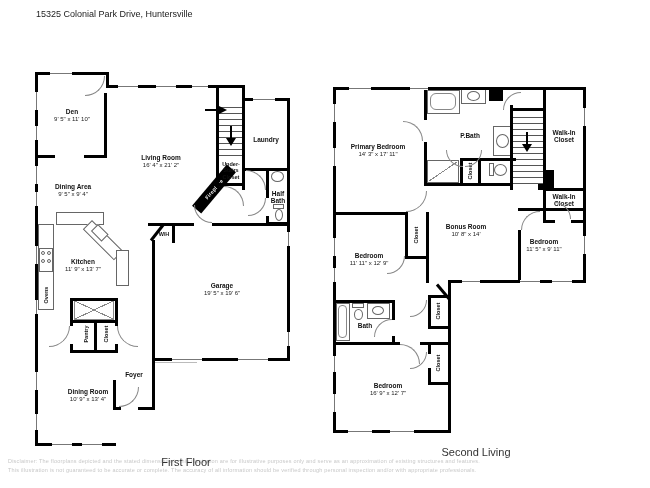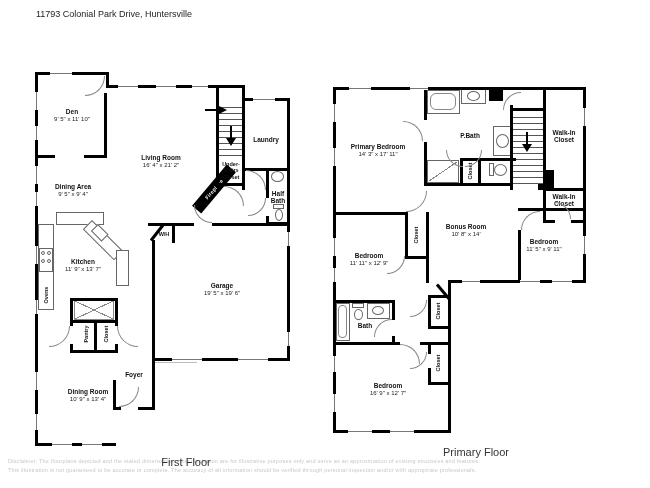--- a/index.html
+++ b/index.html
@@ -45,21 +45,21 @@
   .disc { position:absolute; left:8px; font-size:5.5px; color:#c8c8c8; white-space:nowrap; letter-spacing:.2px; }
   .logo { position:absolute; left:494px; top:6px; display:flex; align-items:flex-start; }
   .logo-word { font-size:42px; font-weight:bold; letter-spacing:-2px; line-height:.92; }
   .logo-reg { position:absolute; left:142px; top:42px; font-size:4px; color:#999; }
 </style>
 </head>
 <body>
 
 <div id="page">
 
-  <div class="address">11793 Colonial Park Drive, Huntersville</div>
+  <div class="address">15325 Colonial Park Drive, Huntersville</div>
 
   <div class="layer" id="ff">
 
     <div class="fx" style="left:38px;top:224px;width:16px;height:86px;"></div>
     <div class="fx" style="left:56px;top:212px;width:48px;height:13px;"></div>
     <div class="fx" style="left:92px;top:220px;width:44px;height:13px;transform:rotate(45deg);transform-origin:top left;"></div>
     <div class="fx" style="left:116px;top:250px;width:13px;height:36px;"></div>
     <div class="fx" style="left:39px;top:248px;width:14px;height:24px;"></div>
     <div class="dot" style="left:41px;top:251px;"></div>
     <div class="dot" style="left:47px;top:251px;"></div>
@@ -313,14 +313,14 @@
       <div class="arc tl" style="left: 374px; top: 319px; width: 18px; height: 18px;"></div>
       <div class="arc br" style="left: 410px; top: 300px; width: 17px; height: 17px;"></div>
       <div class="arc tr" style="left: 400px; top: 344px; width: 20px; height: 20px;"></div>
       <div class="arc br" style="left: 410px; top: 352px; width: 17px; height: 17px;"></div>
       <div class="arc tl" style="left: 503px; top: 92px; width: 18px; height: 18px;"></div>
     </div>
 
   <div class="disc" style="top:458px;">Disclaimer: The floorplans depicted and the stated dimensions in this illustration are for illustrative purposes only and serve as an approximation of existing structures and features.</div>
   <div class="disc" style="top:467px;">This illustration is not guaranteed to be accurate or complete. The accuracy of all information should be verified through personal inspection and/or with appropriate professionals.</div>
   <div class="floor-title" style="left:186px;top:462px;">First Floor</div>
-  <div class="floor-title" style="left:476px;top:452px;">Primary Floor</div>
+  <div class="floor-title" style="left:476px;top:452px;">Second Living</div>
 </div>
 
 </body></html>

